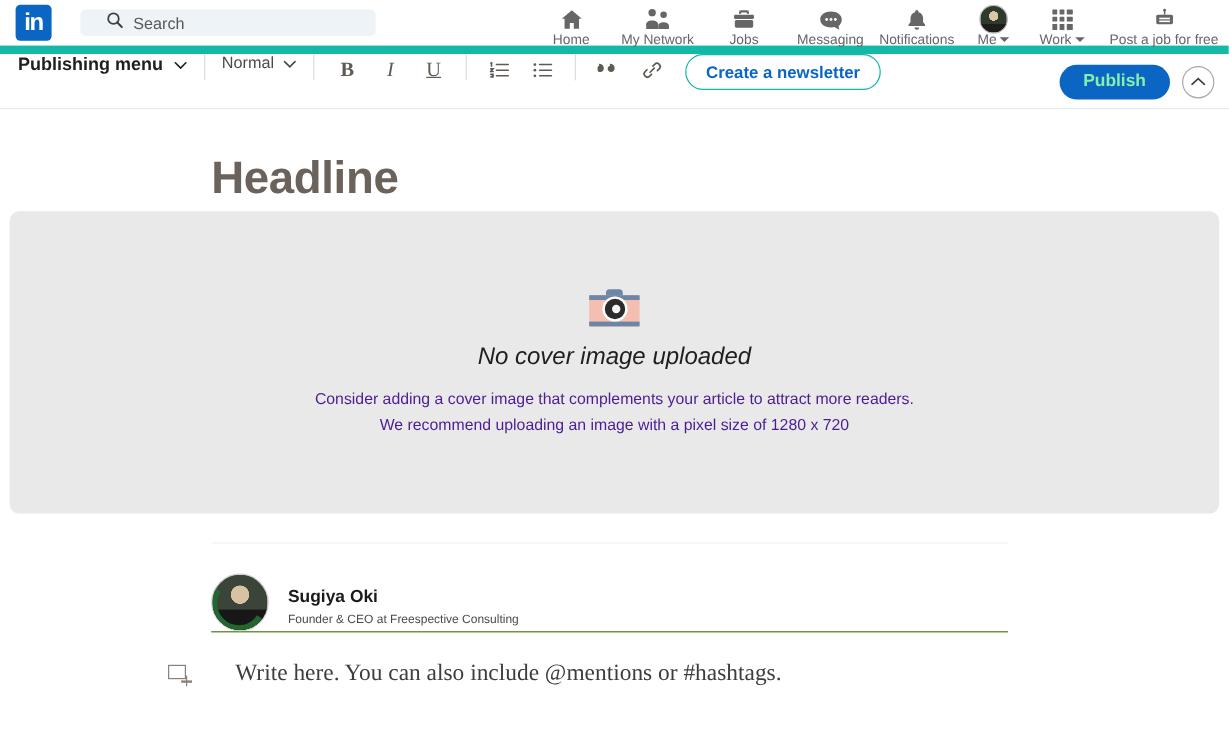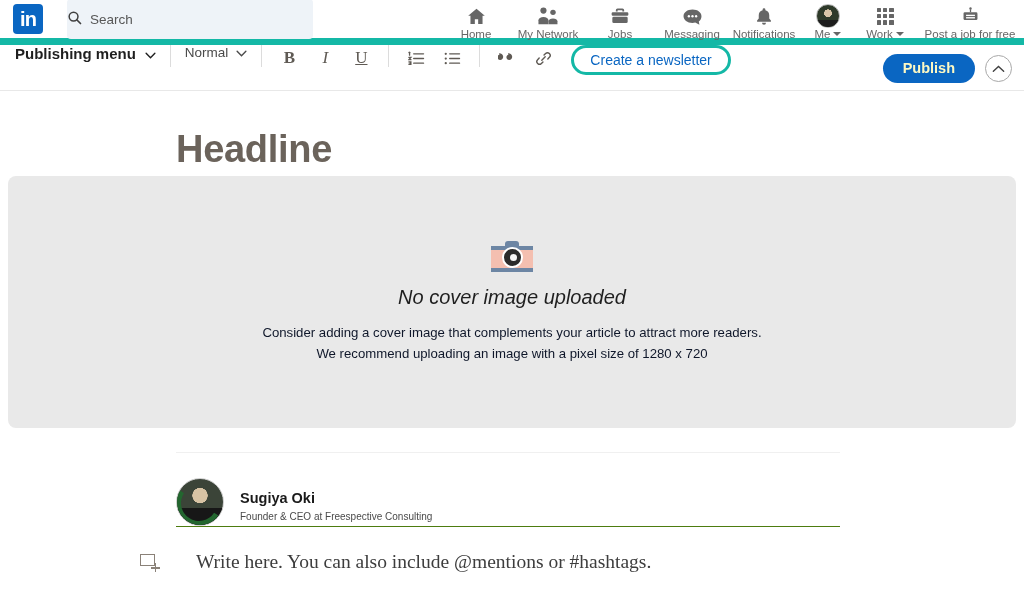--- a/index.html
+++ b/index.html
@@ -27,25 +27,25 @@
     display: flex; align-items: center; justify-content: center;
     color: #fff;
     font-weight: bold;
     font-size: 20px;
     line-height: 1;
     letter-spacing: -1px;
     font-family: "Liberation Sans", sans-serif;
   }
   .search-wrap {
     margin-left: 24px;
-    width: 246px; height: 40px;
+    width: 246px; height: 22px;
     background: #eef3f8;
     border-radius: 4px;
     display: flex; align-items: center;
-    padding-left: 0;
+    padding-left: 21px;
     gap: 8px;
   }
   .search-input {
     border: none; background: transparent; outline: none;
     font-size: 13.5px; color: #5a5a5a;
     font-family: "Liberation Sans", sans-serif;
     width: 190px;
   }
   .search-input::placeholder { color: #575757; }
 
@@ -121,36 +121,36 @@
     display:flex; align-items:center; justify-content:center;
     color: #5f5a54;
     cursor: pointer;
     font-family: "Liberation Serif", serif;
     font-size: 17px;
   }
   .btn-newsletter {
     margin-left: 15px;
     height: 30px;
     padding: 0 16px;
-    border: 3px solid #14b8a6;
+    border: 1px solid #14b8a6;
     border-radius: 16px;
     color: #0a66c2;
     background: #fff;
     font-size: 14px;
-    font-weight: normal;
+    font-weight: bold;
     cursor: pointer;
     font-family: "Liberation Sans", sans-serif;
   }
   .toolbar-right {
     position: absolute; right: 12px; top: 0; height: 46px;
     display: flex; align-items: center; gap: 10px;
   }
   .btn-publish {
     height: 29px; padding: 0 20px;
-    background: #0a66c2; color: #fef9c3;
+    background: #0a66c2; color: #86efac;
     border: none; border-radius: 15px;
     font-size: 14.5px; font-weight: bold; cursor: pointer;
     font-family: "Liberation Sans", sans-serif;
   }
   .collapse-btn {
     width: 27px; height: 27px; border-radius: 50%;
     border: 1px solid #a8a8a8;
     display:flex; align-items:center; justify-content:center;
     cursor: pointer; background:#fff;
   }
@@ -201,21 +201,21 @@
     border-radius:50%; background:#2b2b2b; border:2px solid #ffffff;
   }
   .cam .lens::after{
     content:""; position:absolute; left:5.5px; top:5.5px; width:7px;height:7px;
     background:#f5f5f5; border-radius:50%;
   }
   .cover-title {
     font-size: 20px; color: #1f1f1f; margin-bottom: 13px; font-style: italic;
   }
   .cover-sub {
-    font-size: 13.2px; color: #0f172a; line-height: 21px; text-align: center;
+    font-size: 13.2px; color: #4c1d95; line-height: 21px; text-align: center;
   }
 
   .author-row {
     position: absolute;
     left: 176px; top: 452px;
     width: 664px;
     border-top: 1px solid #f0f0f0;
     border-bottom: 1px solid #4d7c0f;
     height: 75px;
     display: flex; align-items: flex-end; gap: 16px;

